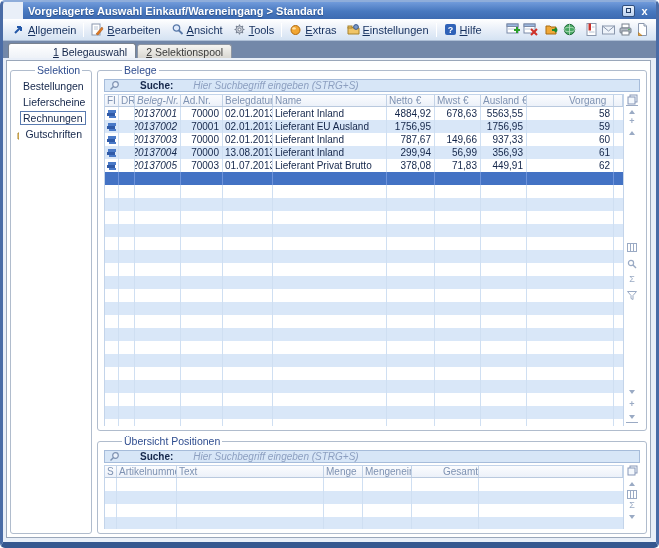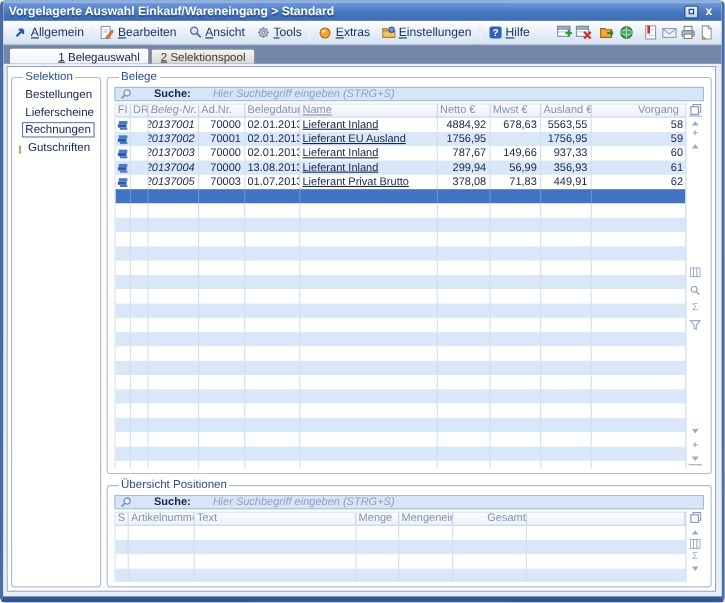--- a/index.html
+++ b/index.html
@@ -2,21 +2,21 @@
 <html><head>
 <meta charset="utf-8">
 <style>
   html,body{margin:0;padding:0;background:#fff;}
   body{width:659px;height:548px;font-family:"Liberation Sans","DejaVu Sans",sans-serif;}
   *{box-sizing:border-box;}
   .window{width:659px;height:548px;border:3px solid #4a6ca6;border-top:2px solid #8fadda;
     border-bottom:6px solid #35578f;border-radius:5px;overflow:hidden;display:flex;flex-direction:column;background:#e9eff8;}
   
   .titlebar{height:17px;flex:none;background:linear-gradient(#719bdb,#4878bf 55%,#3d6bb2);
-    display:flex;align-items:center;padding:0 5px;}
+    display:flex;align-items:center;padding:0 5px;margin-left:20px;}
   .titlebar .title{color:#fff;font-size:11px;font-weight:bold;text-shadow:0 1px 1px #2a4d85;white-space:nowrap;}
   .titlebar .spacer{flex:1;}
   .tb-btn{width:13px;height:12px;margin-left:3px;display:flex;align-items:center;justify-content:center;}
   .btn-restore{background:linear-gradient(#e8f0fb,#bcd2ef);border:1px solid #32507e;border-radius:2px;}
   .btn-restore .sq{width:5px;height:5px;border:1px solid #203c66;display:block;}
   .btn-close{color:#fff;font-size:11px;font-weight:bold;line-height:10px;}
   
   .menubar{height:22px;flex:none;background:linear-gradient(#ffffff,#e7eef8 55%,#d5e3f3);
     border-bottom:1px solid #aebfd6;display:flex;align-items:center;padding:0 4px;}
   .menu-item{display:flex;align-items:center;gap:3px;padding:2px 5px;font-size:11px;color:#15305e;cursor:default;white-space:nowrap;}
@@ -28,21 +28,21 @@
   
   .tabstrip{height:17px;flex:none;background:#7388a9;display:flex;align-items:flex-end;padding-left:5px;gap:1px;}
   .tab{height:15px;padding:1px 8px 0 8px;font-size:10.5px;display:flex;align-items:center;
     border:1px solid #8d95a2;border-bottom:none;border-radius:3px 3px 0 0;white-space:nowrap;}
   .tab.active{background:linear-gradient(#ffffff,#eef2f8);color:#14264a;border-color:#79828f;padding-left:44px;}
   .tab.inactive{background:linear-gradient(#f6f5f2,#d9d7d1);color:#3a3a3a;height:14px;}
   
   .content{flex:1;padding:2px 5px 4px 3px;overflow:hidden;}
   .panel{height:100%;background:#fff;border:1px solid #9aa7ba;display:flex;padding:3px;gap:5px;}
   fieldset{border:1px solid #b0bccd;border-radius:3px;margin:0;padding:2px 6px 4px 6px;background:#fff;min-width:0;}
-  legend{font-size:10.5px;color:#2f4d8f;padding:0 2px;margin-left:4px;}
+  legend{font-size:10.5px;color:#2f4d8f;padding:0 2px;margin-left:18px;}
   .fs-selektion{width:82px;flex:none;}
   .sel-item{display:flex;align-items:center;gap:3px;padding:1px 0;font-size:10.5px;color:#14264a;white-space:nowrap;}
   .sel-item .lbl{padding:0 2px;border:1px solid transparent;}
   .sel-item.selected .lbl{border:1px solid #5a7bb0;}
   .right-col{flex:1;display:flex;flex-direction:column;gap:4px;min-width:0;}
   .fs-belege{flex:1;overflow:hidden;display:flex;flex-direction:column;}
   .fs-pos{height:99px;flex:none;overflow:hidden;display:flex;flex-direction:column;}
   
   .search-bar{height:13px;flex:none;background:#d7e6f7;border:1px solid #a6bcda;display:flex;align-items:center;
     gap:20px;padding:0 4px;font-size:10px;margin:1px 0 2px 0;}
@@ -56,21 +56,21 @@
   .hdr .cell{color:#7e92b2;font-size:10px;border-right:1px solid #c2d2e6;display:flex;align-items:center;padding:0 2px;overflow:hidden;white-space:nowrap;}
   .cell{border-right:1px solid #cfdff2;font-size:10px;color:#14264a;display:flex;align-items:center;
     padding:0 2px;overflow:hidden;white-space:nowrap;flex:none;}
   .cell.num{justify-content:flex-end;padding-right:3px;}
   .r-odd{background:#d9e7f8;}
   .r-even{background:#ffffff;}
   .row.sel{background:#4372c4;}
   .row.sel .cell{border-right-color:#6e93da;}
   
   .c-fi{width:14px;}.c-dr{width:16px;}.c-bnr{width:46px;font-style:italic;}.c-adr{width:42px;}.c-date{width:50px;}
-  .c-name{width:125px;text-decoration:underline;}.c-netto{width:48px;}.c-mwst{width:46px;}.c-brutto{width:46px;}.c-vorg{width:47px;margin-left:40px;}
+  .c-name{width:114px;}.c-netto{width:48px;}.c-mwst{width:46px;}.c-brutto{width:46px;}.c-vorg{width:47px;margin-left:40px;}
   .c-fill{flex:1;border-right:none;}
   
   .c-s{width:12px;}.c-artnr{width:60px;}.c-text{width:147px;}.c-menge{width:39px;}
   .c-einh{width:49px;}.c-rab{width:29px;margin-top:28px;}.c-ges{width:38px;}
   
   .strip{width:16px;flex:none;position:relative;display:flex;flex-direction:column;align-items:center;padding-top:0;}
   .strip .ic{width:12px;height:11px;display:flex;align-items:center;justify-content:center;flex:none;}
   .tri-up{width:0;height:0;border-left:3px solid transparent;border-right:3px solid transparent;border-bottom:4px solid #9aaac4;}
   .tri-down{width:0;height:0;border-left:3px solid transparent;border-right:3px solid transparent;border-top:4px solid #9aaac4;}
   .plus{color:#9aaac4;font-size:9px;font-weight:bold;line-height:9px;}

